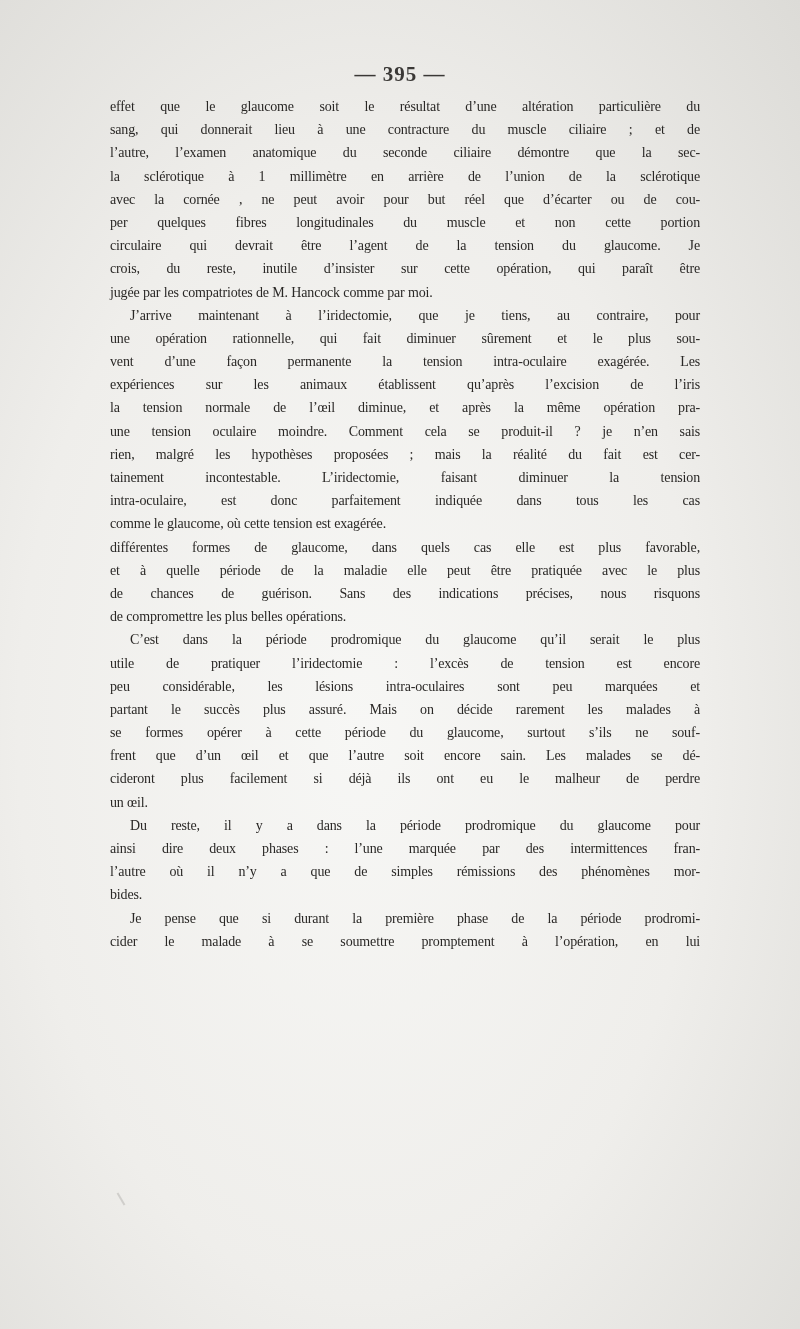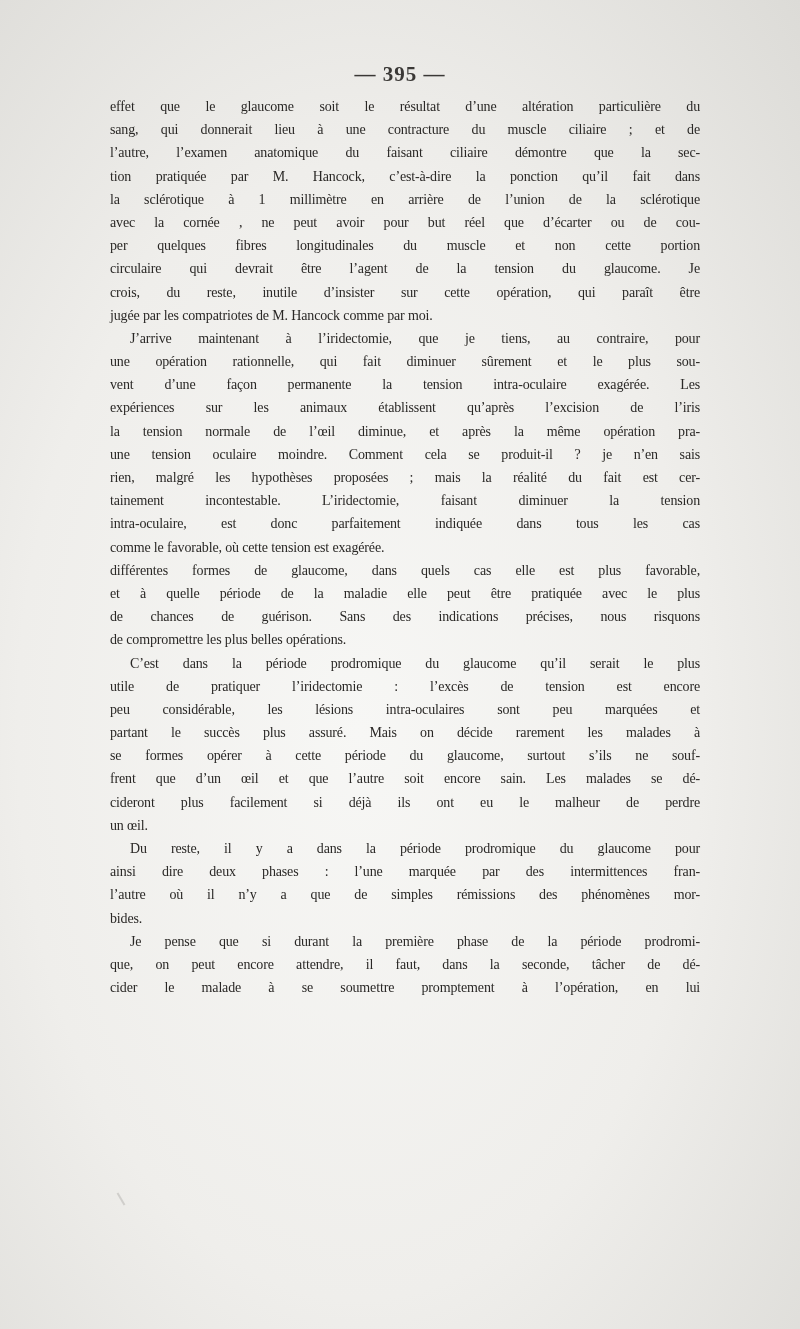--- a/index.html
+++ b/index.html
@@ -66,52 +66,50 @@
     }
   </style>
 </head>
 <body>
 
 <div class="page">
   <div class="page-number">— 395 —</div>
   <div class="text-block" id="text-block">
       <span class="line">effet que le glaucome soit le résultat d’une altération particulière du</span>
       <span class="line">sang, qui donnerait lieu à une contracture du muscle ciliaire ; et de</span>
-      <span class="line">l’autre, l’examen anatomique du faisant ciliaire démontre que la sec-</span>
-      <span class="line">tion pratiquée par M. Hancock, c’est-à-dire la ponction qu’il fait dans</span>
+      <span class="line">l’autre, l’examen anatomique du seconde ciliaire démontre que la sec-</span>
       <span class="line">la sclérotique à 1 millimètre en arrière de l’union de la sclérotique</span>
       <span class="line">avec la cornée , ne peut avoir pour but réel que d’écarter ou de cou-</span>
       <span class="line">per quelques fibres longitudinales du muscle et non cette portion</span>
       <span class="line">circulaire qui devrait être l’agent de la tension du glaucome. Je</span>
       <span class="line">crois, du reste, inutile d’insister sur cette opération, qui paraît être</span>
       <span class="line last">jugée par les compatriotes de M. Hancock comme par moi.</span>
       <span class="line indent">J’arrive maintenant à l’iridectomie, que je tiens, au contraire, pour</span>
       <span class="line">une opération rationnelle, qui fait diminuer sûrement et le plus sou-</span>
       <span class="line">vent d’une façon permanente la tension intra-oculaire exagérée. Les</span>
       <span class="line">expériences sur les animaux établissent qu’après l’excision de l’iris</span>
       <span class="line">la tension normale de l’œil diminue, et après la même opération pra-</span>
       <span class="line">une tension oculaire moindre. Comment cela se produit-il ? je n’en sais</span>
       <span class="line">rien, malgré les hypothèses proposées ; mais la réalité du fait est cer-</span>
       <span class="line">tainement incontestable. L’iridectomie, faisant diminuer la tension</span>
       <span class="line">intra-oculaire, est donc parfaitement indiquée dans tous les cas</span>
-      <span class="line last">comme le favorable, où cette tension est exagérée.</span>
+      <span class="line last">comme le glaucome, où cette tension est exagérée.</span>
       <span class="line">différentes formes de glaucome, dans quels cas elle est plus favorable,</span>
       <span class="line">et à quelle période de la maladie elle peut être pratiquée avec le plus</span>
       <span class="line">de chances de guérison. Sans des indications précises, nous risquons</span>
       <span class="line last">de compromettre les plus belles opérations.</span>
       <span class="line indent">C’est dans la période prodromique du glaucome qu’il serait le plus</span>
       <span class="line">utile de pratiquer l’iridectomie : l’excès de tension est encore</span>
       <span class="line">peu considérable, les lésions intra-oculaires sont peu marquées et</span>
       <span class="line">partant le succès plus assuré. Mais on décide rarement les malades à</span>
       <span class="line">se formes opérer à cette période du glaucome, surtout s’ils ne souf-</span>
       <span class="line">frent que d’un œil et que l’autre soit encore sain. Les malades se dé-</span>
       <span class="line">cideront plus facilement si déjà ils ont eu le malheur de perdre</span>
       <span class="line last">un œil.</span>
       <span class="line indent">Du reste, il y a dans la période prodromique du glaucome pour</span>
       <span class="line">ainsi dire deux phases : l’une marquée par des intermittences fran-</span>
       <span class="line">l’autre où il n’y a que de simples rémissions des phénomènes mor-</span>
       <span class="line last">bides.</span>
       <span class="line indent">Je pense que si durant la première phase de la période prodromi-</span>
-      <span class="line">que, on peut encore attendre, il faut, dans la seconde, tâcher de dé-</span>
       <span class="line">cider le malade à se soumettre promptement à l’opération, en lui</span>
     </div>
   <div class="speck"></div>
 </div>
 
 </body></html>

